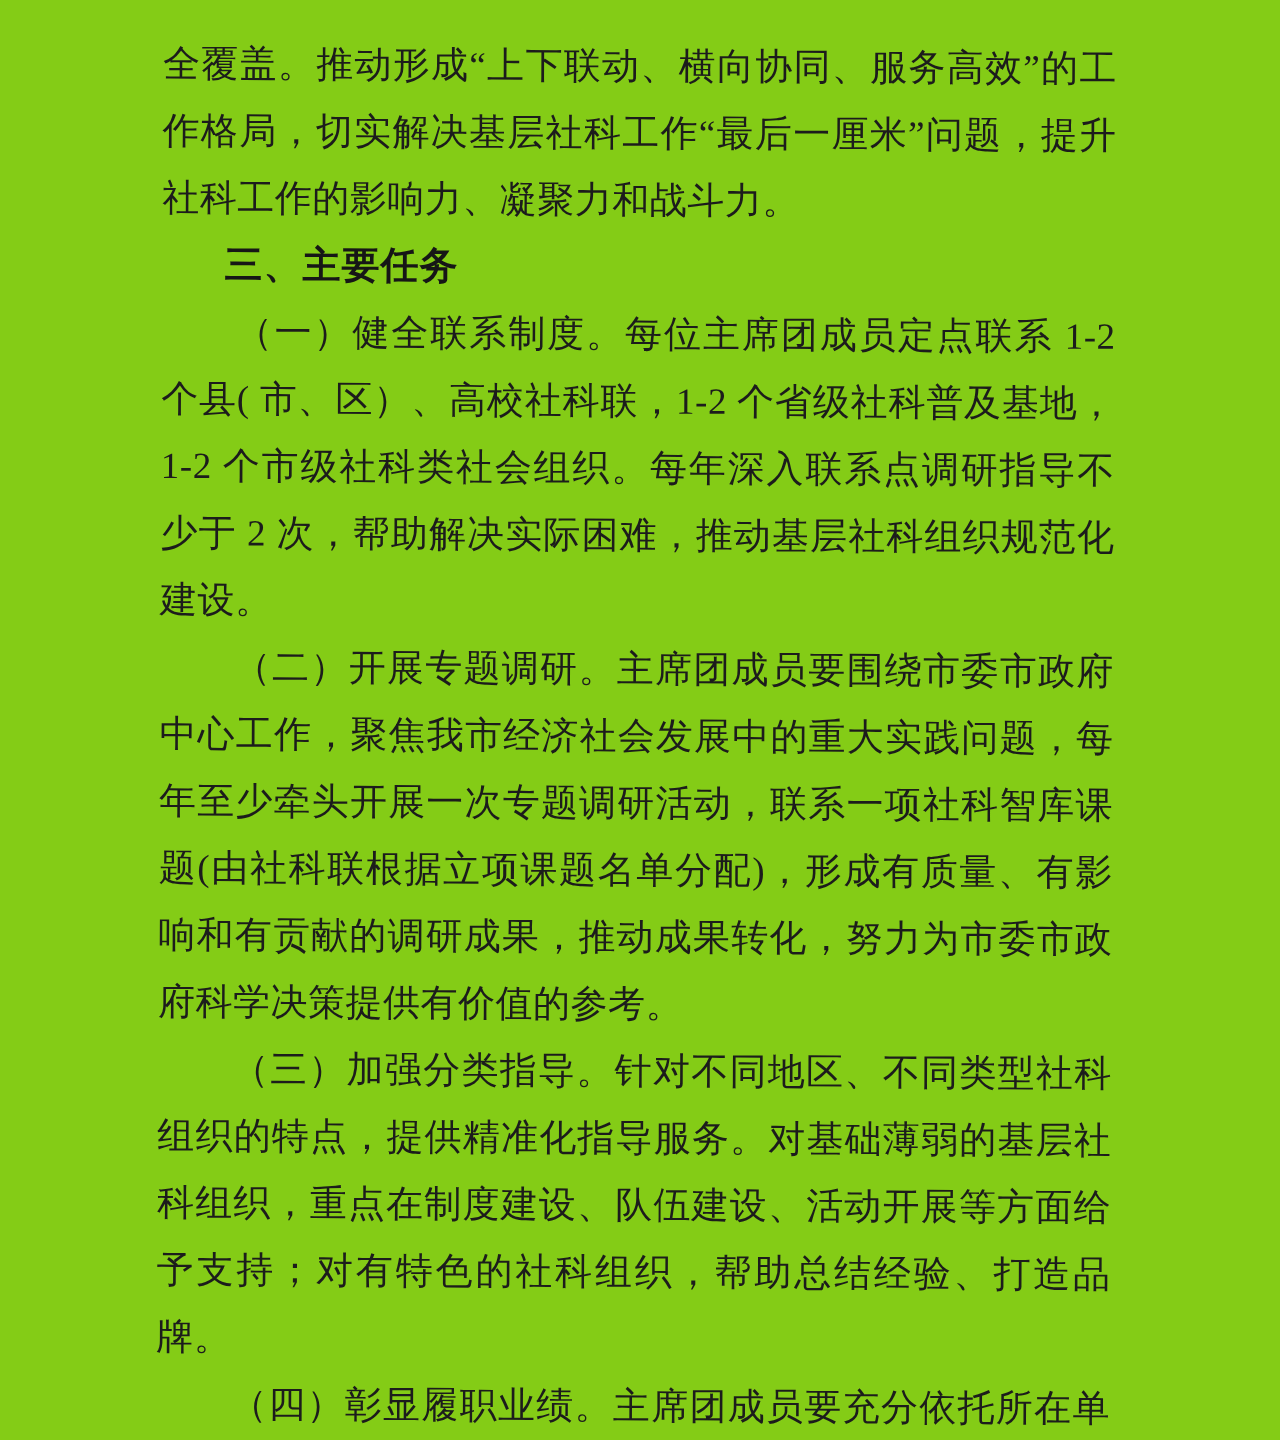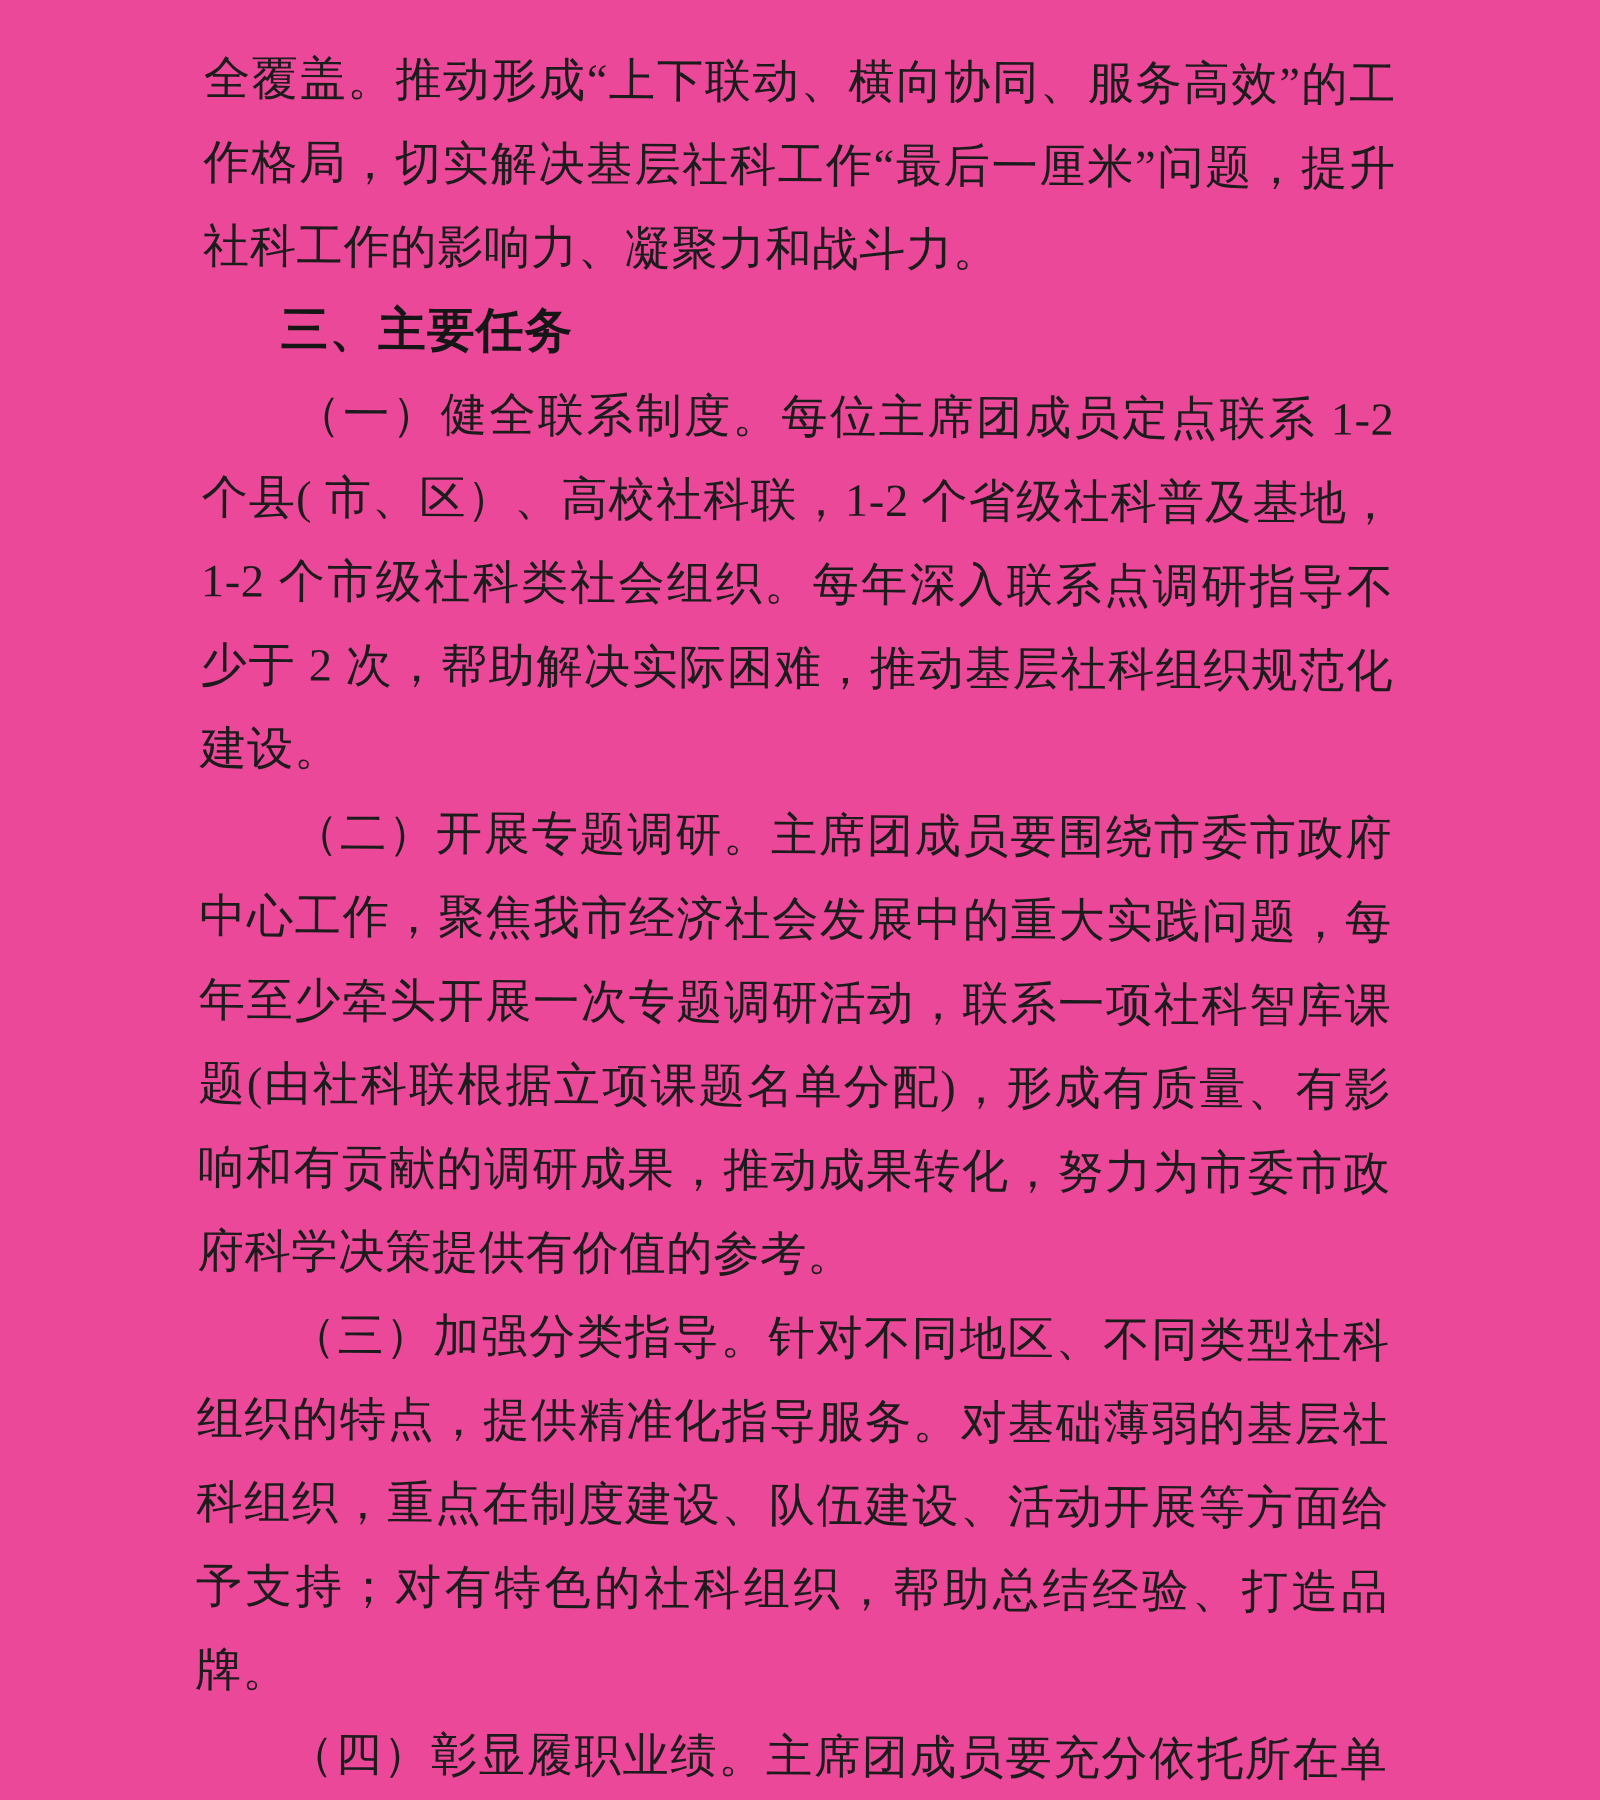--- a/index.html
+++ b/index.html
@@ -7,21 +7,21 @@
     padding: 0;
     width: 1280px;
     height: 1440px;
     background: #fbfbfb;
     overflow: hidden;
   }
   .scan-page {
     position: relative;
     width: 1280px;
     height: 1440px;
-    background: #ec4899;
+    background: #84cc16;
     font-family: "Liberation Serif", "DejaVu Serif", serif;
     color: #1c1c1c;
   }
   .text-block {
     position: absolute;
     left: 163px;
     top: 30px;
     width: 954px;
     transform: rotate(0.3deg);
     transform-origin: 10px 30px;

